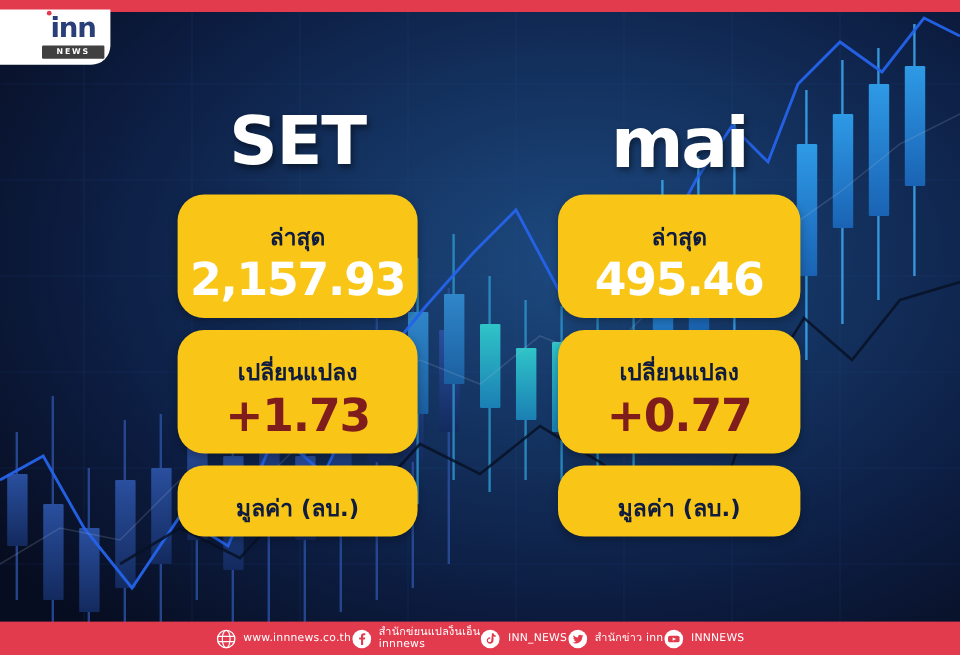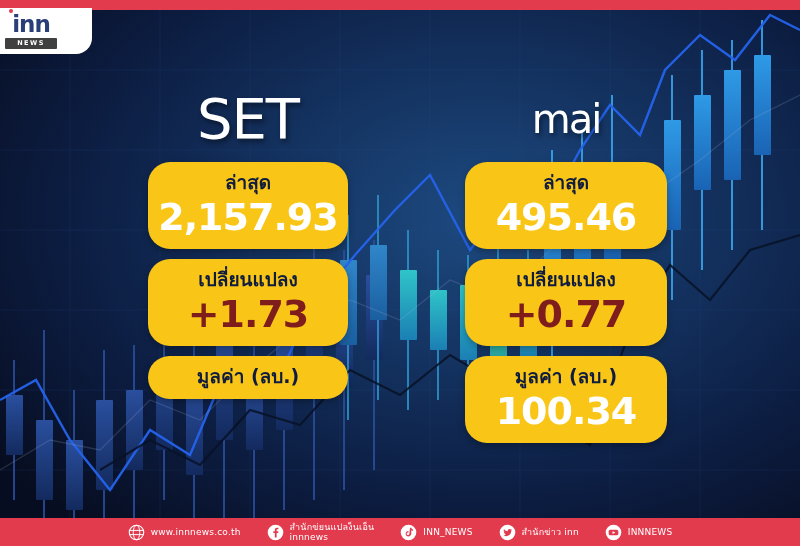--- a/index.html
+++ b/index.html
@@ -25,21 +25,21 @@
     position:absolute; left:0; top:0; width:800px; height:10px;
     background:#e23b4e; z-index:5;
   }
   
   .logocard {
     position:absolute; left:0; top:8px;
     width:92px; height:46px;
     background:#ffffff;
     border-bottom-right-radius:16px;
     z-index:6;
-    display:flex; align-items:center; justify-content:flex-start;
+    display:flex; align-items:center; justify-content:flex-end;
   }
   .logo-inner { position:relative; width:62px; text-align:center; }
   .logo-word {
     font-family:"DejaVu Sans","Liberation Sans",sans-serif;
     font-weight:bold; font-size:23px; letter-spacing:-1px;
     color:#2a3e78; line-height:1; position:relative; display:block;
     text-align:center;
   }
   .logo-dot {
     position:absolute; left:9px; top:-4px;
@@ -52,34 +52,34 @@
     letter-spacing:1.5px; line-height:11px; text-align:center;
   }
 
   
   .col { position:absolute; z-index:4; }
   .col-set { left:148px; top:88px; width:200px; }
   .col-mai { left:465px; top:88px; width:202px; }
 
   .index-title {
     color:#ffffff;
-    font-weight:normal;
+    font-weight:bold;
     font-size:56px;
     line-height:62px;
     text-align:center;
     letter-spacing:-1px;
     text-shadow:2px 3px 5px rgba(0,0,0,.45);
     margin-bottom:12px;
   }
-  .index-title.lower { font-size:40px; letter-spacing:-2px; }
+  .index-title.lower { font-size:58px; letter-spacing:-2px; }
 
   .card {
     background:#f9c617;
     border-radius:22px;
-    padding:8px 6px 10px;
+    padding:24px 6px 10px;
     margin-bottom:10px;
     text-align:center;
     box-shadow:0 3px 7px rgba(0,0,0,.28);
   }
   .card-label {
     color:#0f1c3f;
     font-size:19px;
     font-weight:bold;
     line-height:24px;
     margin-bottom:1px;
@@ -90,21 +90,21 @@
     font-weight:bold;
     line-height:44px;
     letter-spacing:-1px;
   }
   .card-value.pos { color:#7f1d1d; }
 
   
   .footer {
     position:absolute; left:0; bottom:0; width:800px; height:28px;
     background:#e23b4e; z-index:7;
-    display:flex; align-items:center; justify-content:center; gap:26px;
+    display:flex; align-items:center; justify-content:center; 
     padding:0 12px;
   }
   .fitem { display:flex; align-items:center; gap:6px; }
   .fitem .ico {
     width:17px; height:17px; flex:none;
     display:flex; align-items:center; justify-content:center;
   }
   .fitem .ico svg { display:block; }
   .ftext {
     color:#ffffff; font-size:9px; line-height:10.5px;
@@ -280,21 +280,20 @@
       <div class="card-value">495.46</div>
     </div>
 
     <div class="card">
       <div class="card-label">เปลี่ยนแปลง</div>
       <div class="card-value pos">+0.77</div>
     </div>
 
     <div class="card">
       <div class="card-label">มูลค่า (ลบ.)</div>
-      <div class="card-value">100.34</div>
     </div>
   </div>
 
   <div class="footer">
 
     <div class="fitem">
       <span class="ico">
         <svg width="17" height="17" viewBox="0 0 24 24">
           <circle cx="12" cy="12" r="10.2" fill="none" stroke="#fff" stroke-width="1.6"></circle>
           <ellipse cx="12" cy="12" rx="4.6" ry="10.2" fill="none" stroke="#fff" stroke-width="1.4"></ellipse>

